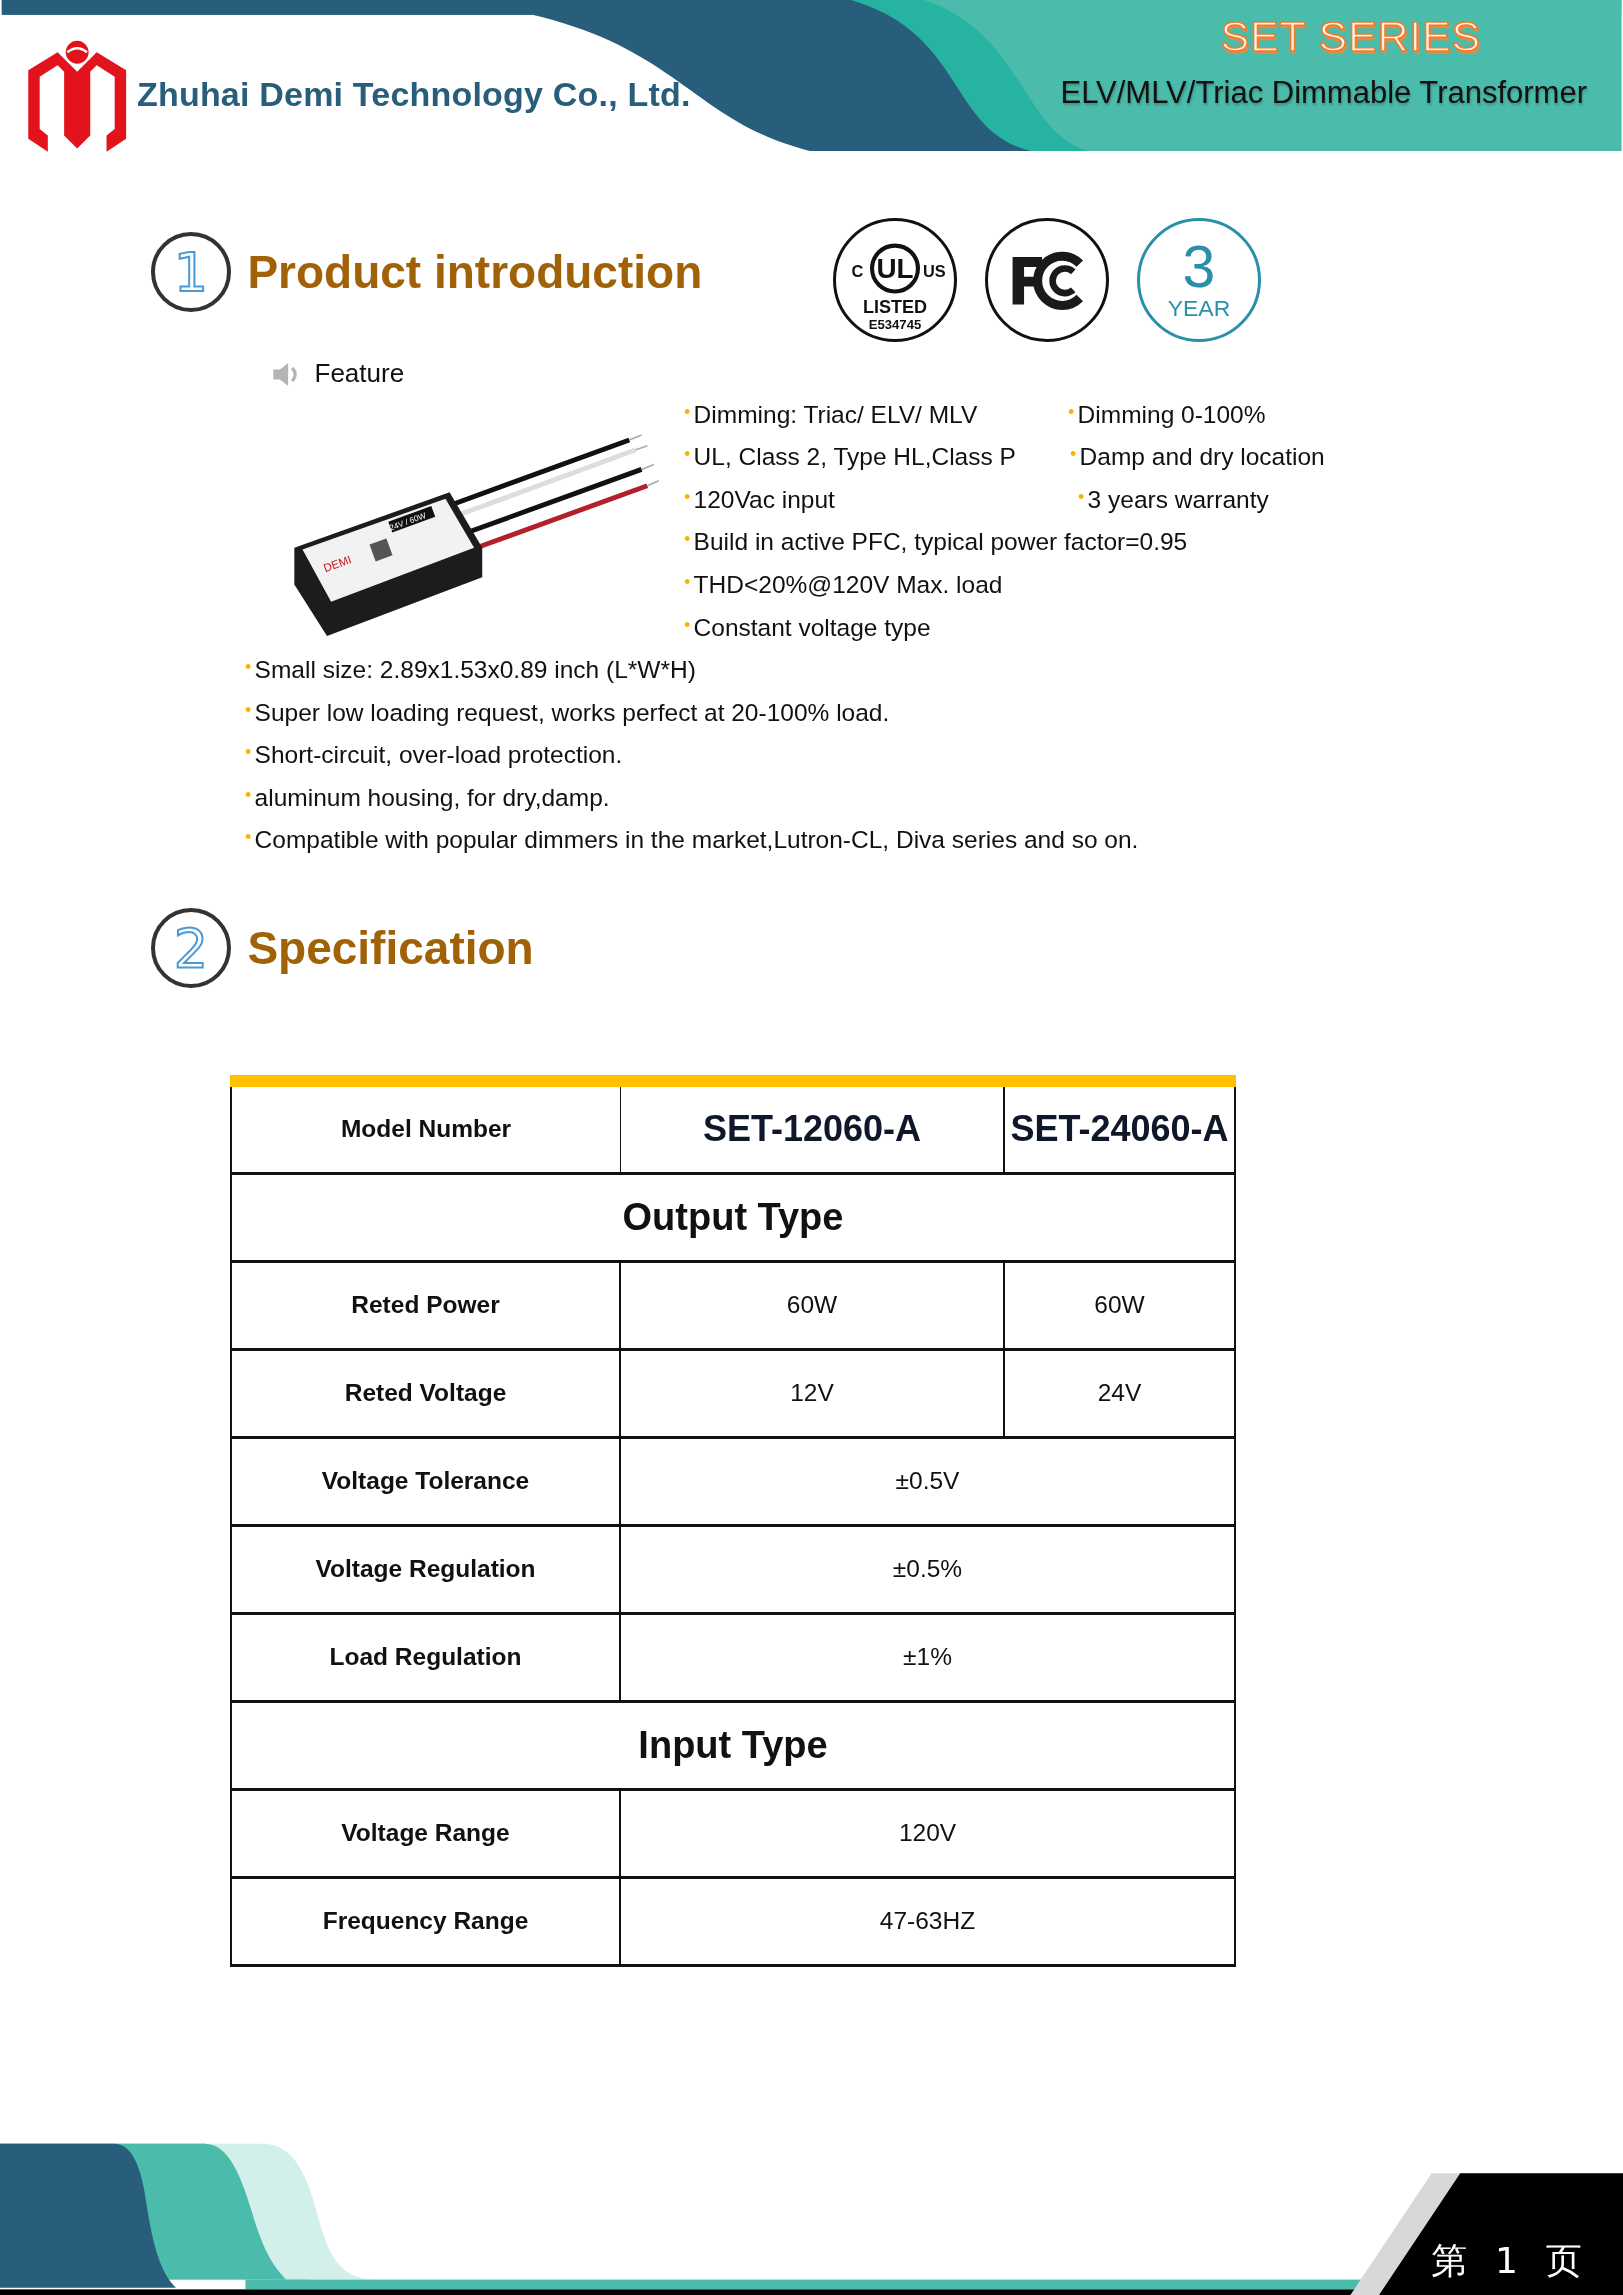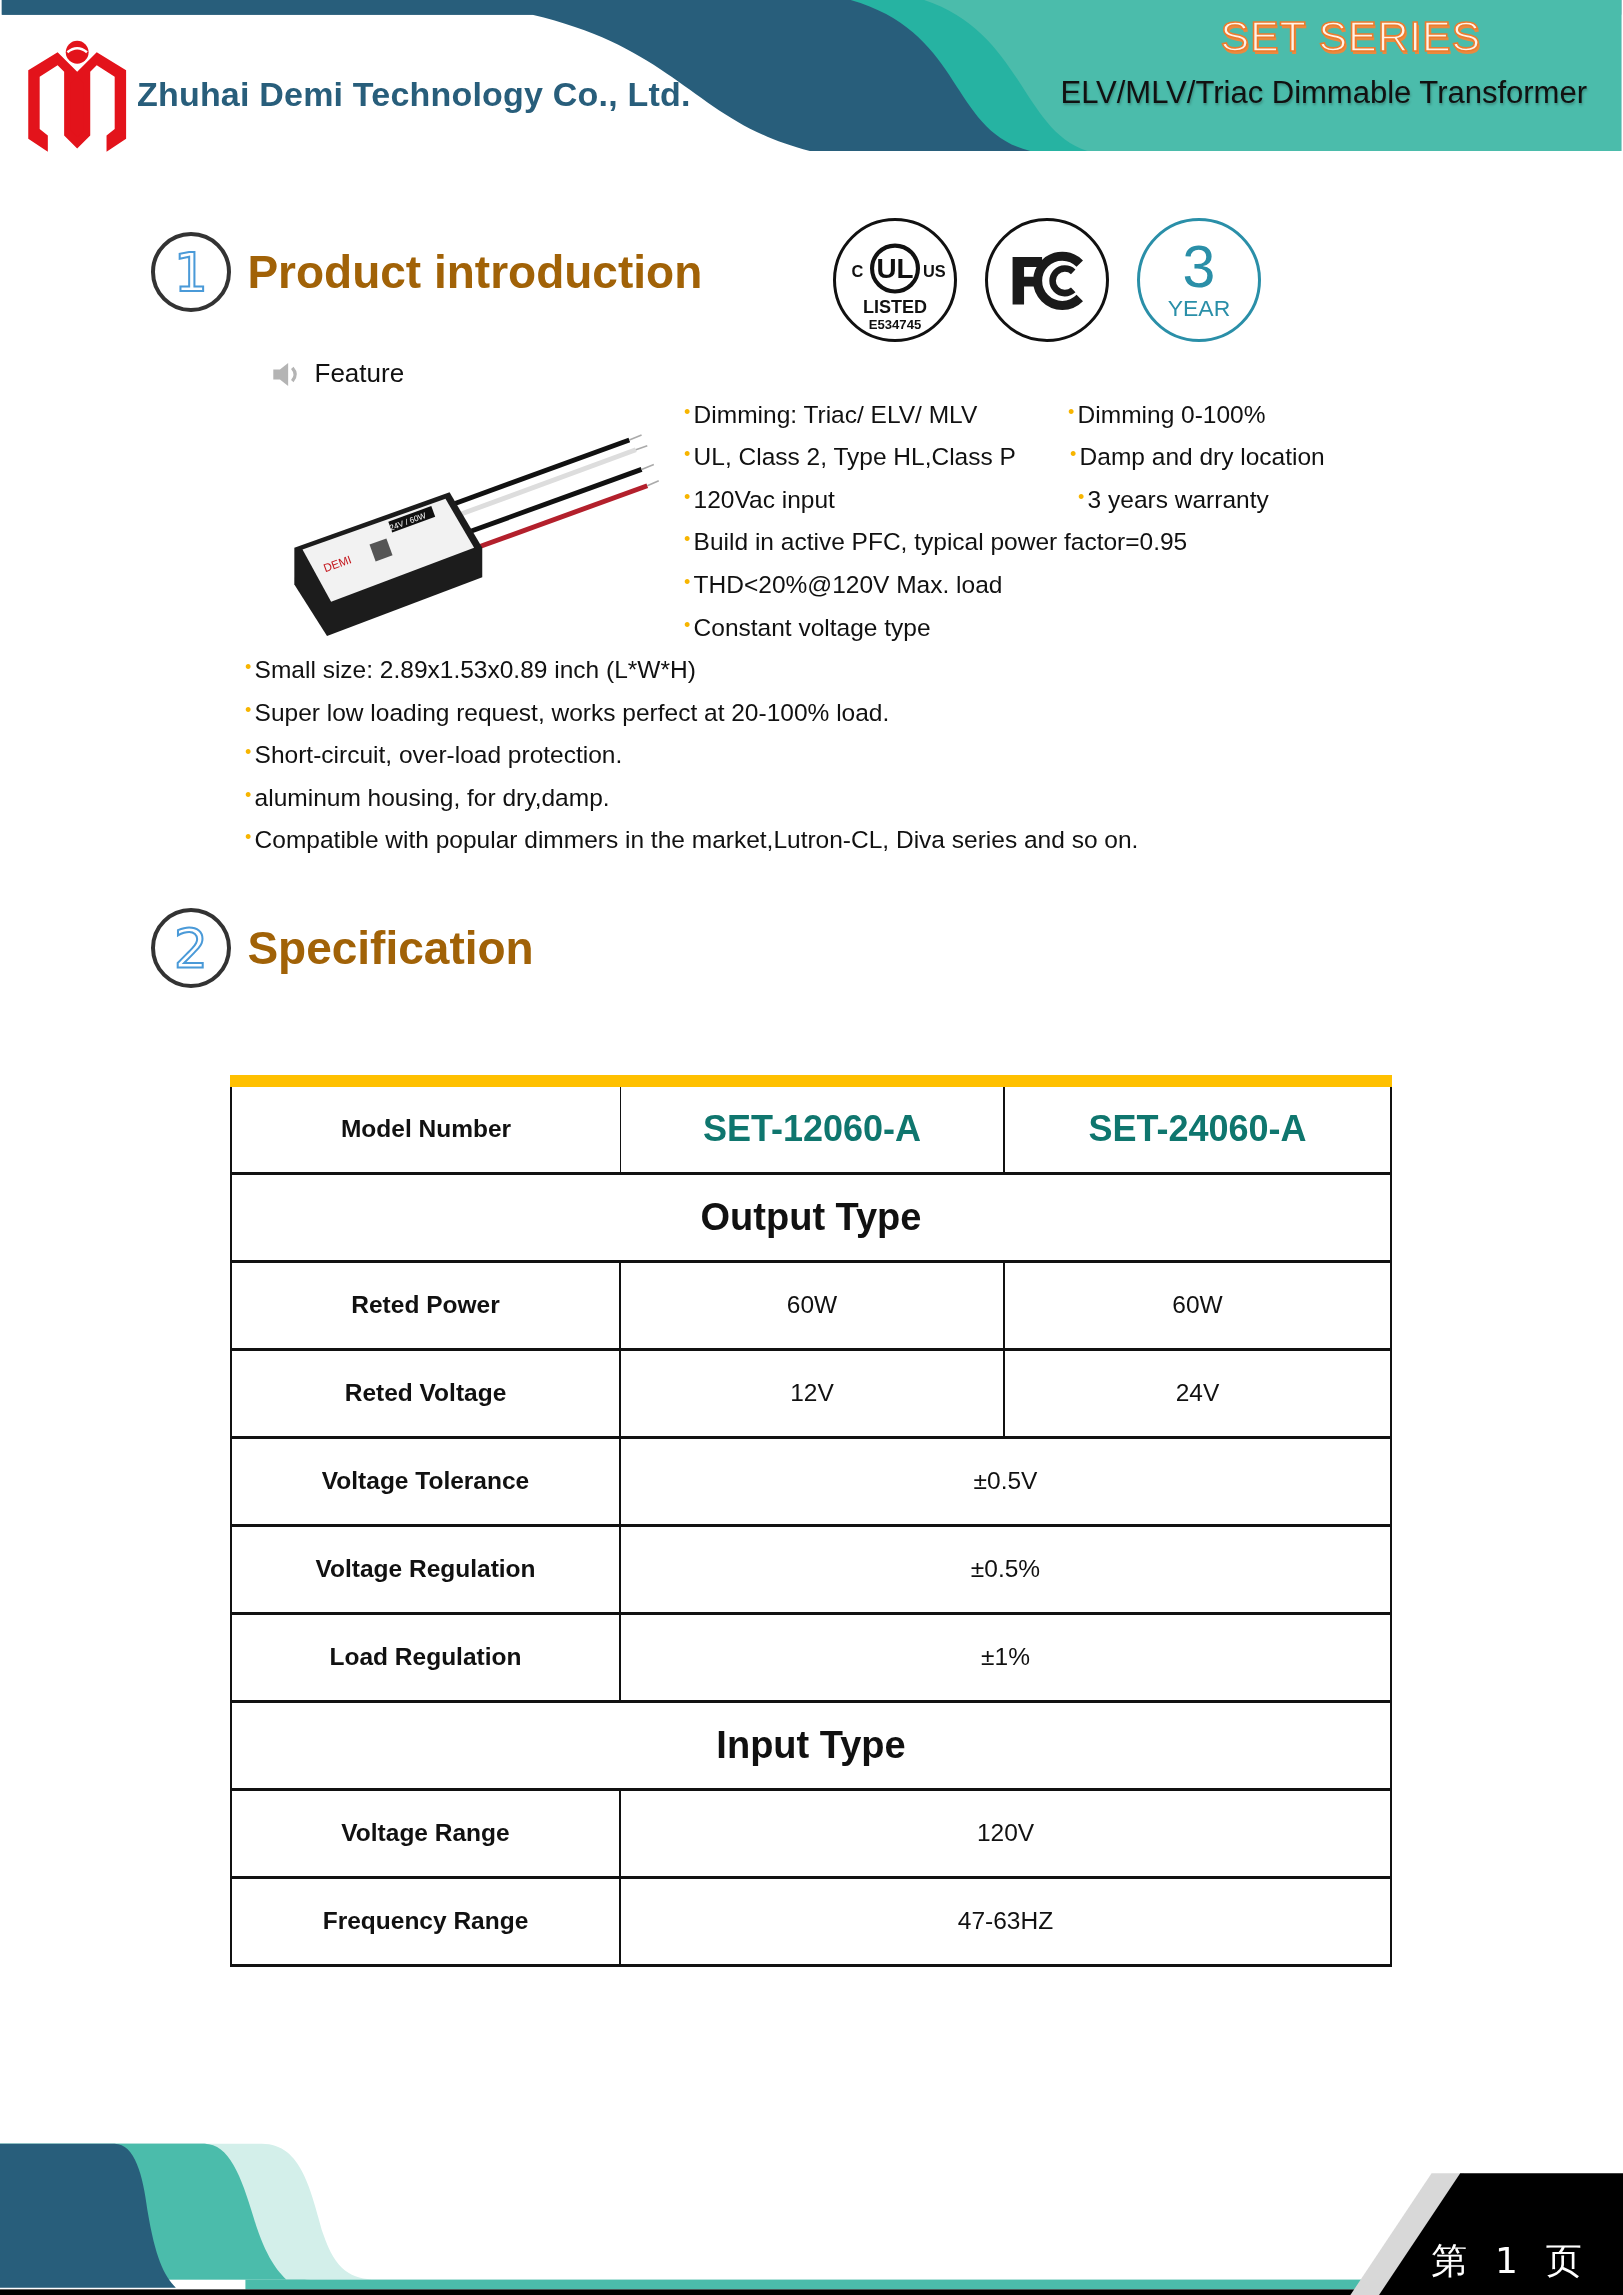--- a/index.html
+++ b/index.html
@@ -28,29 +28,29 @@
 
   .feature-label { position: absolute; left: 270px; top: 358px; display: flex; align-items: flex-start; font-size: 26px; color: #111; }
   .speaker { width: 33px; height: 33px; margin-right: 11.5px; }
 
   .product-img { position: absolute; left: 278px; top: 417px; width: 384px; height: 229px; }
 
   .feat { position: absolute; font-size: 24.5px; color: #111; white-space: nowrap; }
   .feat .dot { color: #f7b500; font-size: 18px; margin-right: 3.3px; position: relative; top: -4.9px; }
 
   
-  .spec-table { position: absolute; left: 230px; top: 1075px; width: 1162px; }
+  .spec-table { position: absolute; left: 230px; top: 1075px; width: 1006px; }
   .spec-top { height: 11.5px; background: #ffc000; }
   .spec-row { display: flex; height: 88px; border-left: 2.5px solid #111; border-right: 2.5px solid #111; border-bottom: 3.3px solid #111; }
   .spec-row .c { display: flex; align-items: center; justify-content: center; font-size: 24.5px; color: #111; }
   .spec-row .c.label { width: 389px; font-weight: bold; border-right: 2.5px solid #111; }
   .spec-row .c.v1 { width: 384px; border-right: 2.5px solid #111; }
   .spec-row .c.v2 { flex: 1; }
   .spec-row .c.span { flex: 1; }
-  .spec-row .c.model { font-size: 36px; font-weight: bold; color: #0f766e; }
+  .spec-row .c.model { font-size: 36px; font-weight: bold; color: #0f172a; }
   .spec-row.group .c { flex: 1; font-size: 38px; font-weight: bold; }
   .spec-row.first .c.label { border-right-width: 1.6px; }
 
   
   .footer { position: absolute; left: 0; top: 2111px; width: 1623px; height: 185px; }
   .page-num { position: absolute; right: 33px; top: 2237px; font-size: 36px; color: #fff; letter-spacing: 8.2px; font-family: "DejaVu Sans", sans-serif; }
 </style>
 </head>
 <body>
 

